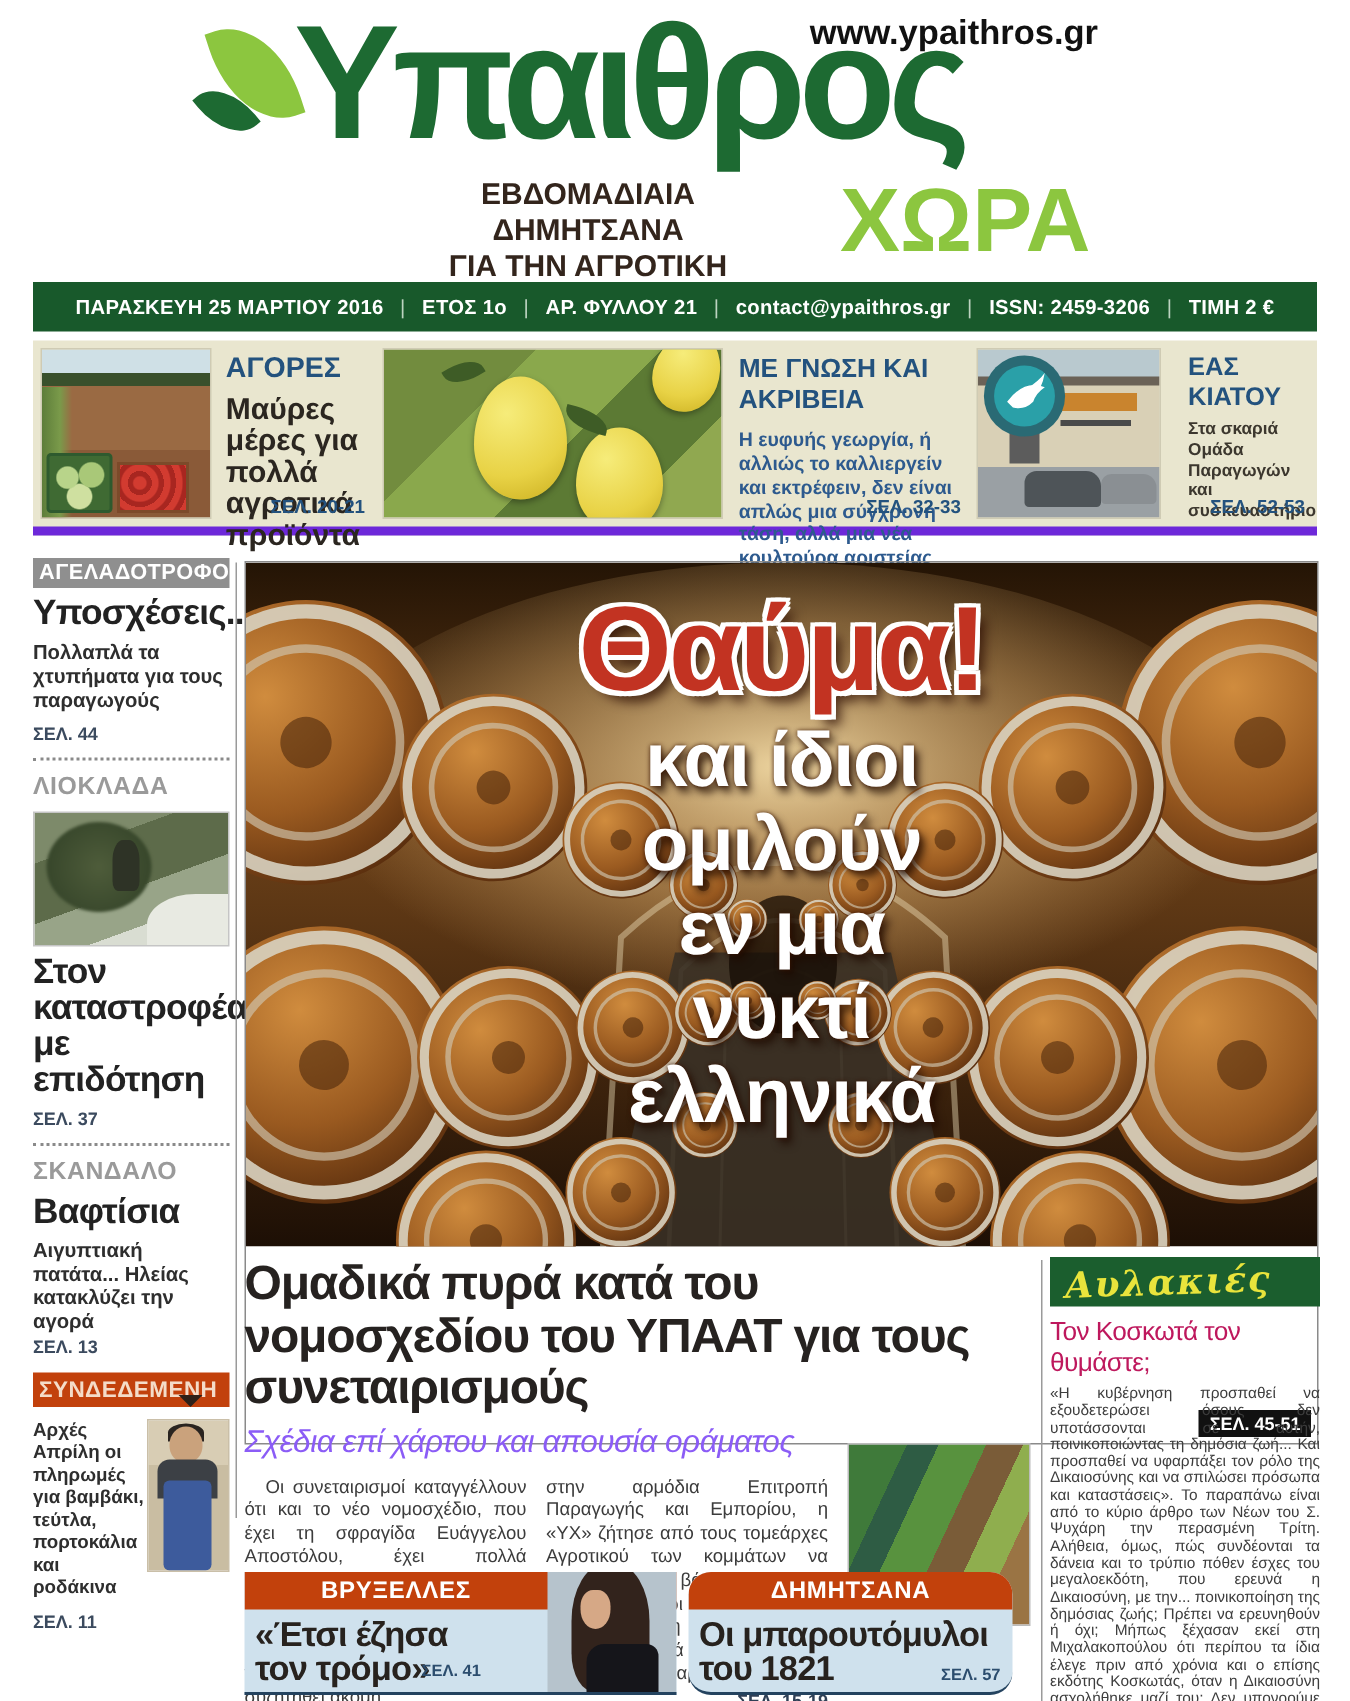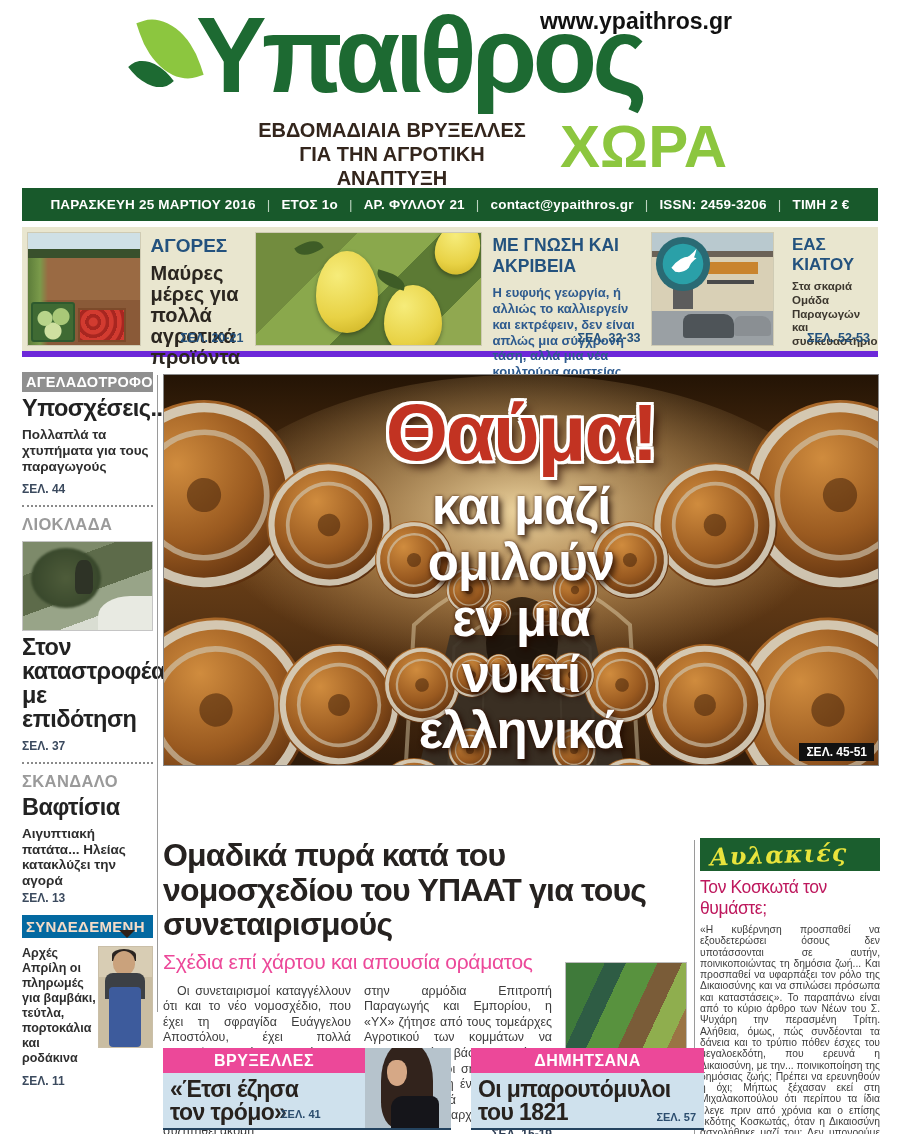--- a/index.html
+++ b/index.html
@@ -82,70 +82,70 @@
   .sb-page { font-size:12px; font-weight:bold; color:#3b4a5e; margin-top:7px; }
   .sb-dots { border-top:2px dotted #8a8a8a; margin:9px 0 8px; }
   .sb-kicker { color:#9a9a9a; font-weight:bold; font-size:16.5px; letter-spacing:.4px; }
   .ph-olive { width:131px; height:90px; margin-top:7px; border:1px solid #c5c5c5; position:relative; overflow:hidden;
     background:linear-gradient(160deg,#7d8a6a 0 25%,#5d6b4a 25% 55%,#98a488 55% 75%,#d9ddd2 75%); }
   .ph-olive .blob1 { position:absolute; left:8px; top:6px; width:70px; height:60px; border-radius:50%;
     background:radial-gradient(circle,#4e5c3a,#39482c 70%); filter:blur(1px); }
   .ph-olive .figure { position:absolute; left:52px; top:18px; width:18px; height:34px; background:#2e3326; border-radius:40% 40% 20% 20%; }
   .ph-olive .snow { position:absolute; right:0; bottom:0; width:54px; height:34px; background:#e8eae2; border-radius:60% 0 0 0; }
   .connected { margin-top:10px; }
-  .sb-bar-dark { position:relative; background:#0369a1; color:#f4dcc8; font-weight:bold; font-size:15px;
+  .sb-bar-dark { position:relative; background:#c2410c; color:#f4dcc8; font-weight:bold; font-size:15px;
     padding:3px 4px; letter-spacing:.3px; }
   .sb-bar-dark:after { content:""; position:absolute; right:18px; bottom:-8px; border:8px solid transparent; border-top-color:#2e2018; }
   .connected-body { display:flex; margin-top:8px; }
   .connected-text { width:74px; font-size:12.5px; font-weight:bold; color:#2e2e2e; line-height:1.2; }
   .connected-text .sb-page { margin-top:8px; }
   .ph-worker { width:55px; height:102px; margin-left:2px; position:relative; overflow:hidden; border:1px solid #cabfa8;
     background:linear-gradient(180deg,#d8cdb4 0 30%,#c9bda2 30%); }
   .ph-worker .head { position:absolute; left:14px; top:4px; width:22px; height:24px; background:#caa27c; border-radius:50% 50% 45% 45%; }
   .ph-worker .hair { position:absolute; left:13px; top:2px; width:24px; height:12px; background:#2a2420; border-radius:50% 50% 0 0; }
   .ph-worker .shirt { position:absolute; left:6px; top:26px; width:40px; height:26px; background:#3c4045; border-radius:8px 8px 0 0; }
   .ph-worker .bib { position:absolute; left:10px; top:40px; width:32px; height:60px; background:#3d5b9c; border-radius:4px; }
 
   
-  .hero { position:absolute; left:163px; top:374px; width:716px; height:392px; border:1px solid #8a8a8a; overflow:hidden; }
+  .hero { position:absolute; left:163px; top:374px; width:716px; height:589px; border:1px solid #8a8a8a; overflow:hidden; }
   .hero svg { position:absolute; inset:0; }
   .hero-text { position:absolute; inset:0; text-align:center; }
   .hero-shout { margin-top:12px; font-size:80px; font-weight:bold; color:#c23322; letter-spacing:-2px;
     text-shadow:-3px -3px 0 #fff,3px -3px 0 #fff,-3px 3px 0 #fff,3px 3px 0 #fff,0 -3px 0 #fff,0 3px 0 #fff,-3px 0 0 #fff,3px 0 0 #fff,6px 7px 8px rgba(40,10,0,.75); }
   .hero-line { font-size:51px; line-height:56px; font-weight:bold; color:#fff; letter-spacing:-1px;
     text-shadow:0 0 3px rgba(60,20,0,.9),3px 4px 6px rgba(30,10,0,.85); }
   .hero-page { position:absolute; right:4px; bottom:4px; background:#111; color:#fff; font-size:12px; font-weight:bold; padding:2px 7px; }
 
   
   .article { position:absolute; left:163px; top:838px; width:528px; }
   .art-head { font-size:32px; font-weight:bold; color:#262220; line-height:1.08; letter-spacing:-.8px; }
-  .art-sub { font-size:21px; color:#ec4899; margin-top:8px; letter-spacing:-.3px; }
+  .art-sub { font-size:21px; color:#8b5cf6; margin-top:8px; letter-spacing:-.3px;font-style:italic; }
   .art-body { display:flex; gap:13px; margin-top:10px; }
   .art-col { width:188px; font-size:12.4px; line-height:15.6px; color:#3c3c3c; text-align:justify; }
   .art-col .indent { display:inline-block; width:14px; }
   .art-page { display:block; text-align:right; font-size:12px; font-weight:bold; color:#2f3f55; margin-top:3px; }
   .ph-aerial { width:122px; height:122px; margin-top:-22px; border:1px solid #bbb;
     background:
       linear-gradient(115deg,#3f7a3a 0 22%,#2e5c44 22% 34%,#58923e 34% 52%,#7a5c38 52% 66%,#8fae4e 66% 80%,#9a7444 80%);
   }
 
   
   .opinion { position:absolute; left:700px; top:838px; width:180px; }
   .op-bar { background:#1b5e2e; height:33px; display:flex; align-items:center; padding-left:10px; }
   .op-brand { font-family:"DejaVu Serif",serif; font-style:italic; font-weight:bold; font-size:24px;
     color:#e9e43c; transform:rotate(-2deg); letter-spacing:1px; }
   .op-head { font-size:17.5px; font-weight:normal; color:#be185d; margin-top:6px; letter-spacing:-.4px; }
   .op-body { font-size:10.3px; line-height:11.3px; color:#3d3d3d; margin-top:5px; text-align:justify; }
 
   
   .bbox { position:absolute; top:1048px; height:82px; background:#cfe1ed; border-bottom:2px solid #24435f; overflow:hidden; }
-  .bbox .bar { background:#ec4899; color:#fff; font-weight:bold; font-size:16px; text-align:center; height:25px; line-height:25px; letter-spacing:.5px; }
+  .bbox .bar { background:#c2410c; color:#fff; font-weight:bold; font-size:16px; text-align:center; height:25px; line-height:25px; letter-spacing:.5px; }
   .bbox1 { left:163px; width:288px; }
   .bbox1 .bar { padding-right:86px; }
-  .bbox2 { left:471px; width:233px; }
+  .bbox2 { left:459px; width:216px;border-radius:15px; }
   .bb-title { font-size:23px; font-weight:bold; color:#27221e; line-height:1.02; letter-spacing:-.6px; padding:5px 0 0 7px; }
   .bb-page { position:absolute; font-size:11px; font-weight:bold; color:#2c4d6e; }
   .bbox1 .bb-page { left:118px; bottom:8px; }
   .bbox2 .bb-page { right:8px; bottom:5px; }
   .bb-sub { font-size:11.5px; font-weight:bold; color:#1f3c5c; padding:3px 0 0 7px; }
   .ph-woman { position:absolute; right:0; top:0; width:86px; height:82px; overflow:hidden;
     background:linear-gradient(180deg,#b6c3cc 0 100%); }
   .ph-woman .hair { position:absolute; left:16px; top:-6px; width:52px; height:86px; background:#32231c; border-radius:45% 45% 30% 30%; }
   .ph-woman .face { position:absolute; left:22px; top:12px; width:20px; height:26px; background:#d6a886; border-radius:50% 50% 60% 60%; }
   .ph-woman .top { position:absolute; left:26px; top:48px; width:48px; height:36px; background:#15151a; border-radius:12px 8px 0 0; }
@@ -156,21 +156,21 @@
 <div class="page">
 
   <div class="header">
     <div class="leaf">
         <div class="l1"></div>
         <div class="l2"></div>
       </div>
     <div class="logo-word">Υπαιθρος</div>
     <div class="site-url">www.ypaithros.gr</div>
     <div class="taglines">
-      <div>ΕΒΔΟΜΑΔΙΑΙΑ ΒΡΥΞΕΛΛΕΣ</div>
+      <div>ΕΒΔΟΜΑΔΙΑΙΑ ΔΗΜΗΤΣΑΝΑ</div>
       <div>ΓΙΑ ΤΗΝ ΑΓΡΟΤΙΚΗ ΑΝΑΠΤΥΞΗ</div>
     </div>
     <div class="edition">ΧΩΡΑ</div>
   </div>
 
   <div class="dateline">
     <span>ΠΑΡΑΣΚΕΥΗ 25 ΜΑΡΤΙΟΥ 2016</span>
       <span class="sep">|</span>
     <span>ΕΤΟΣ 1ο</span>
       <span class="sep">|</span>
@@ -325,21 +325,21 @@
       <use href="#barrel" transform="translate(458,310) scale(.76) rotate(-14)"></use>
       <use href="#barrel" transform="translate(466,420) scale(.74)"></use>
       <use href="#barrel" transform="translate(411,215) scale(.46)"></use>
       <use href="#barrel" transform="translate(408,300) scale(.45) rotate(-18)"></use>
       <use href="#barrel" transform="translate(410,375) scale(.44)"></use>
       <use href="#barrel" transform="translate(382,238) scale(.27)"></use>
       <use href="#barrel" transform="translate(381,292) scale(.26)"></use>
     </svg>
     <div class="hero-text">
       <div class="hero-shout">Θαύμα!</div>
-      <div class="hero-line">και μαζί</div>
+      <div class="hero-line">και ίδιοι</div>
       <div class="hero-line">ομιλούν</div>
       <div class="hero-line">εν μια</div>
       <div class="hero-line">νυκτί</div>
       <div class="hero-line">ελληνικά</div>
     </div>
     <div class="hero-page">ΣΕΛ. 45-51</div>
   </div>
 
   <div class="article">
     <div class="art-head">Ομαδικά πυρά κατά του νομοσχεδίου του ΥΠΑΑΤ για τους συνεταιρισμούς</div>

